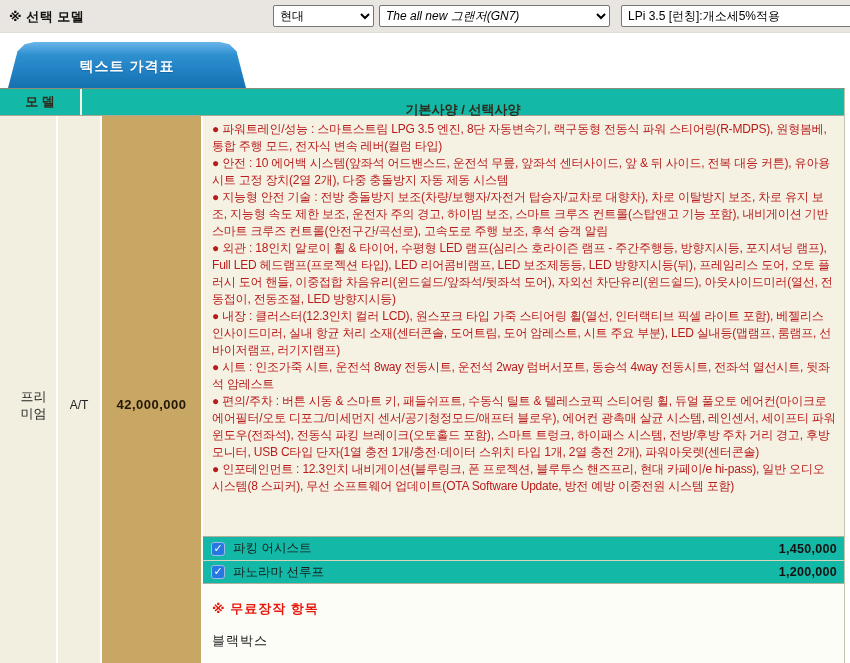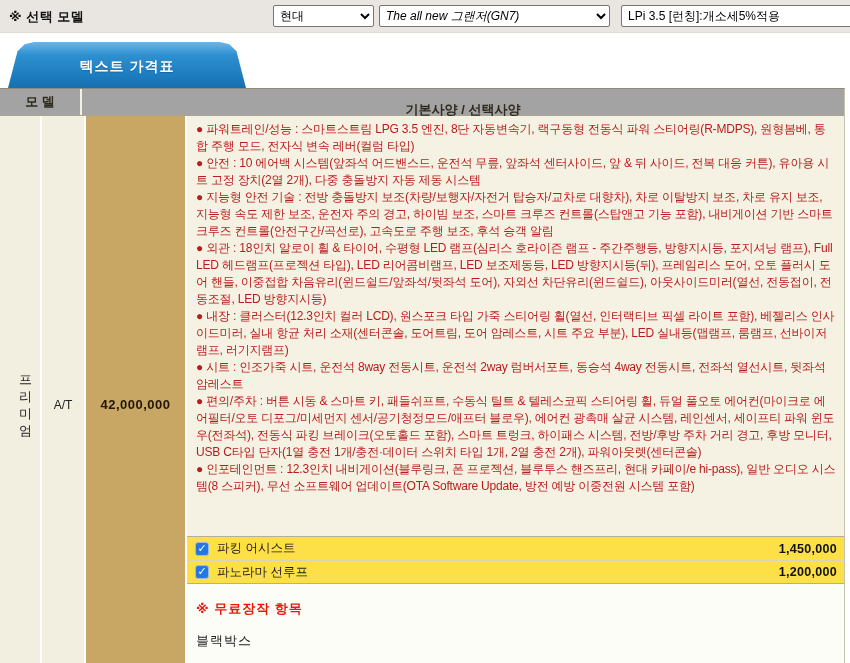--- a/index.html
+++ b/index.html
@@ -19,37 +19,37 @@
   .tabbar { position:absolute; left:0; top:33px; width:850px; height:55px; background:#fff; }
   .tab { position:absolute; top:9px; height:46px; width:238px; display:flex; align-items:center; justify-content:center;
          color:#fff; font-weight:bold; font-size:14px; letter-spacing:1px; cursor:pointer;
          clip-path:polygon(0 100%, 4% 20%, 7% 5%, 11% 0, 89% 0, 93% 5%, 96% 20%, 100% 100%); }
   .tab-text  { left:8px;  z-index:3; background:linear-gradient(180deg,#6ab6ea 0%,#2f90d0 28%,#1d7dbf 72%,#1670b0 100%); }
   .tab-image { left:226px; z-index:2; background:linear-gradient(180deg,#8cc8f0 0%,#5cafe6 35%,#4aa0dc 100%); }
   .tab span { margin-top:4px; text-shadow:0 1px 1px rgba(0,60,110,.35); }
 
   
   .pricetable { position:absolute; left:0; top:88px; width:845px; height:575px; border-top:1px solid #8f8b76; border-right:1px solid #c5c2ac; }
-  .thead { display:flex; height:27px; background:#a3a3a3; border-bottom:1px solid #aaa692; }
+  .thead { display:flex; height:27px; background:#14b8a6; border-bottom:1px solid #aaa692; }
   .th { display:flex; align-items:center; justify-content:center; font-size:13px; font-weight:bold; color:#2e2b1c; border-right:2px solid #f3f1e6; }
   .th-model { width:82px; }
   .th-price { width:101px; }
   .th-spec  { flex:1; border-right:none;margin-top:16px; }
 
   .tbody { display:flex; height:547px; }
   .cell-v { display:flex; align-items:center; justify-content:center; background:#f2efe0; border-right:2px solid #fff; padding-top:30px; }
-  .cell-model { width:42px; font-size:13px; color:#222; line-height:17px; text-align:center; word-break:break-all; padding-left:16px; padding-right:5px; }
+  .cell-model { width:58px; font-size:13px; color:#222; line-height:17px; text-align:center; word-break:break-all; padding-left:16px; padding-right:5px; }
   .cell-trans { width:44px; font-size:12px; color:#222; }
   .cell-price { width:101px; background:#c8a764; font-size:13px; font-weight:bold; color:#221605; letter-spacing:0.5px; }
 
   .col-spec { flex:1; display:flex; flex-direction:column; background:#f5f2e3; }
   .spec-cell { height:420px; padding:5px 8px 0 9px; font-size:12px; line-height:17px; color:#b91c1c; overflow:hidden; }
   .spec-cell p { margin:0; letter-spacing:-0.2px; }
 
-  .options { border-top:1px solid #b3af99; background:#fde047; }
+  .options { border-top:1px solid #b3af99; background:#14b8a6; }
   .option-row { display:flex; align-items:center; height:23px; padding:0 7px 0 8px; }
   .option-row + .option-row { border-top:1px solid #d8d5bd; }
   .checkbox { width:14px; height:14px; border-radius:3px; background:#2577e2; border:1px solid #9db9e8; position:relative; flex:0 0 auto; cursor:pointer; }
   .checkbox::after { content:"✓"; position:absolute; left:1.5px; top:-1px; color:#fff; font-size:11px; font-weight:bold; }
   .option-label { margin-left:8px; font-size:12.5px; color:#1a1a1a; }
   .option-price { margin-left:auto; font-size:12.5px; font-weight:bold; color:#111; letter-spacing:0.3px; }
 
   .free-area { flex:1; border-top:1px solid #b3af99; background:#fdfdf8; padding:16px 8px 0 9px; }
   .free-title { color:#e8170c; font-weight:bold; font-size:13px; letter-spacing:1px; }
   .free-item { margin-top:14px; font-size:13px; color:#222; letter-spacing:1px; }

